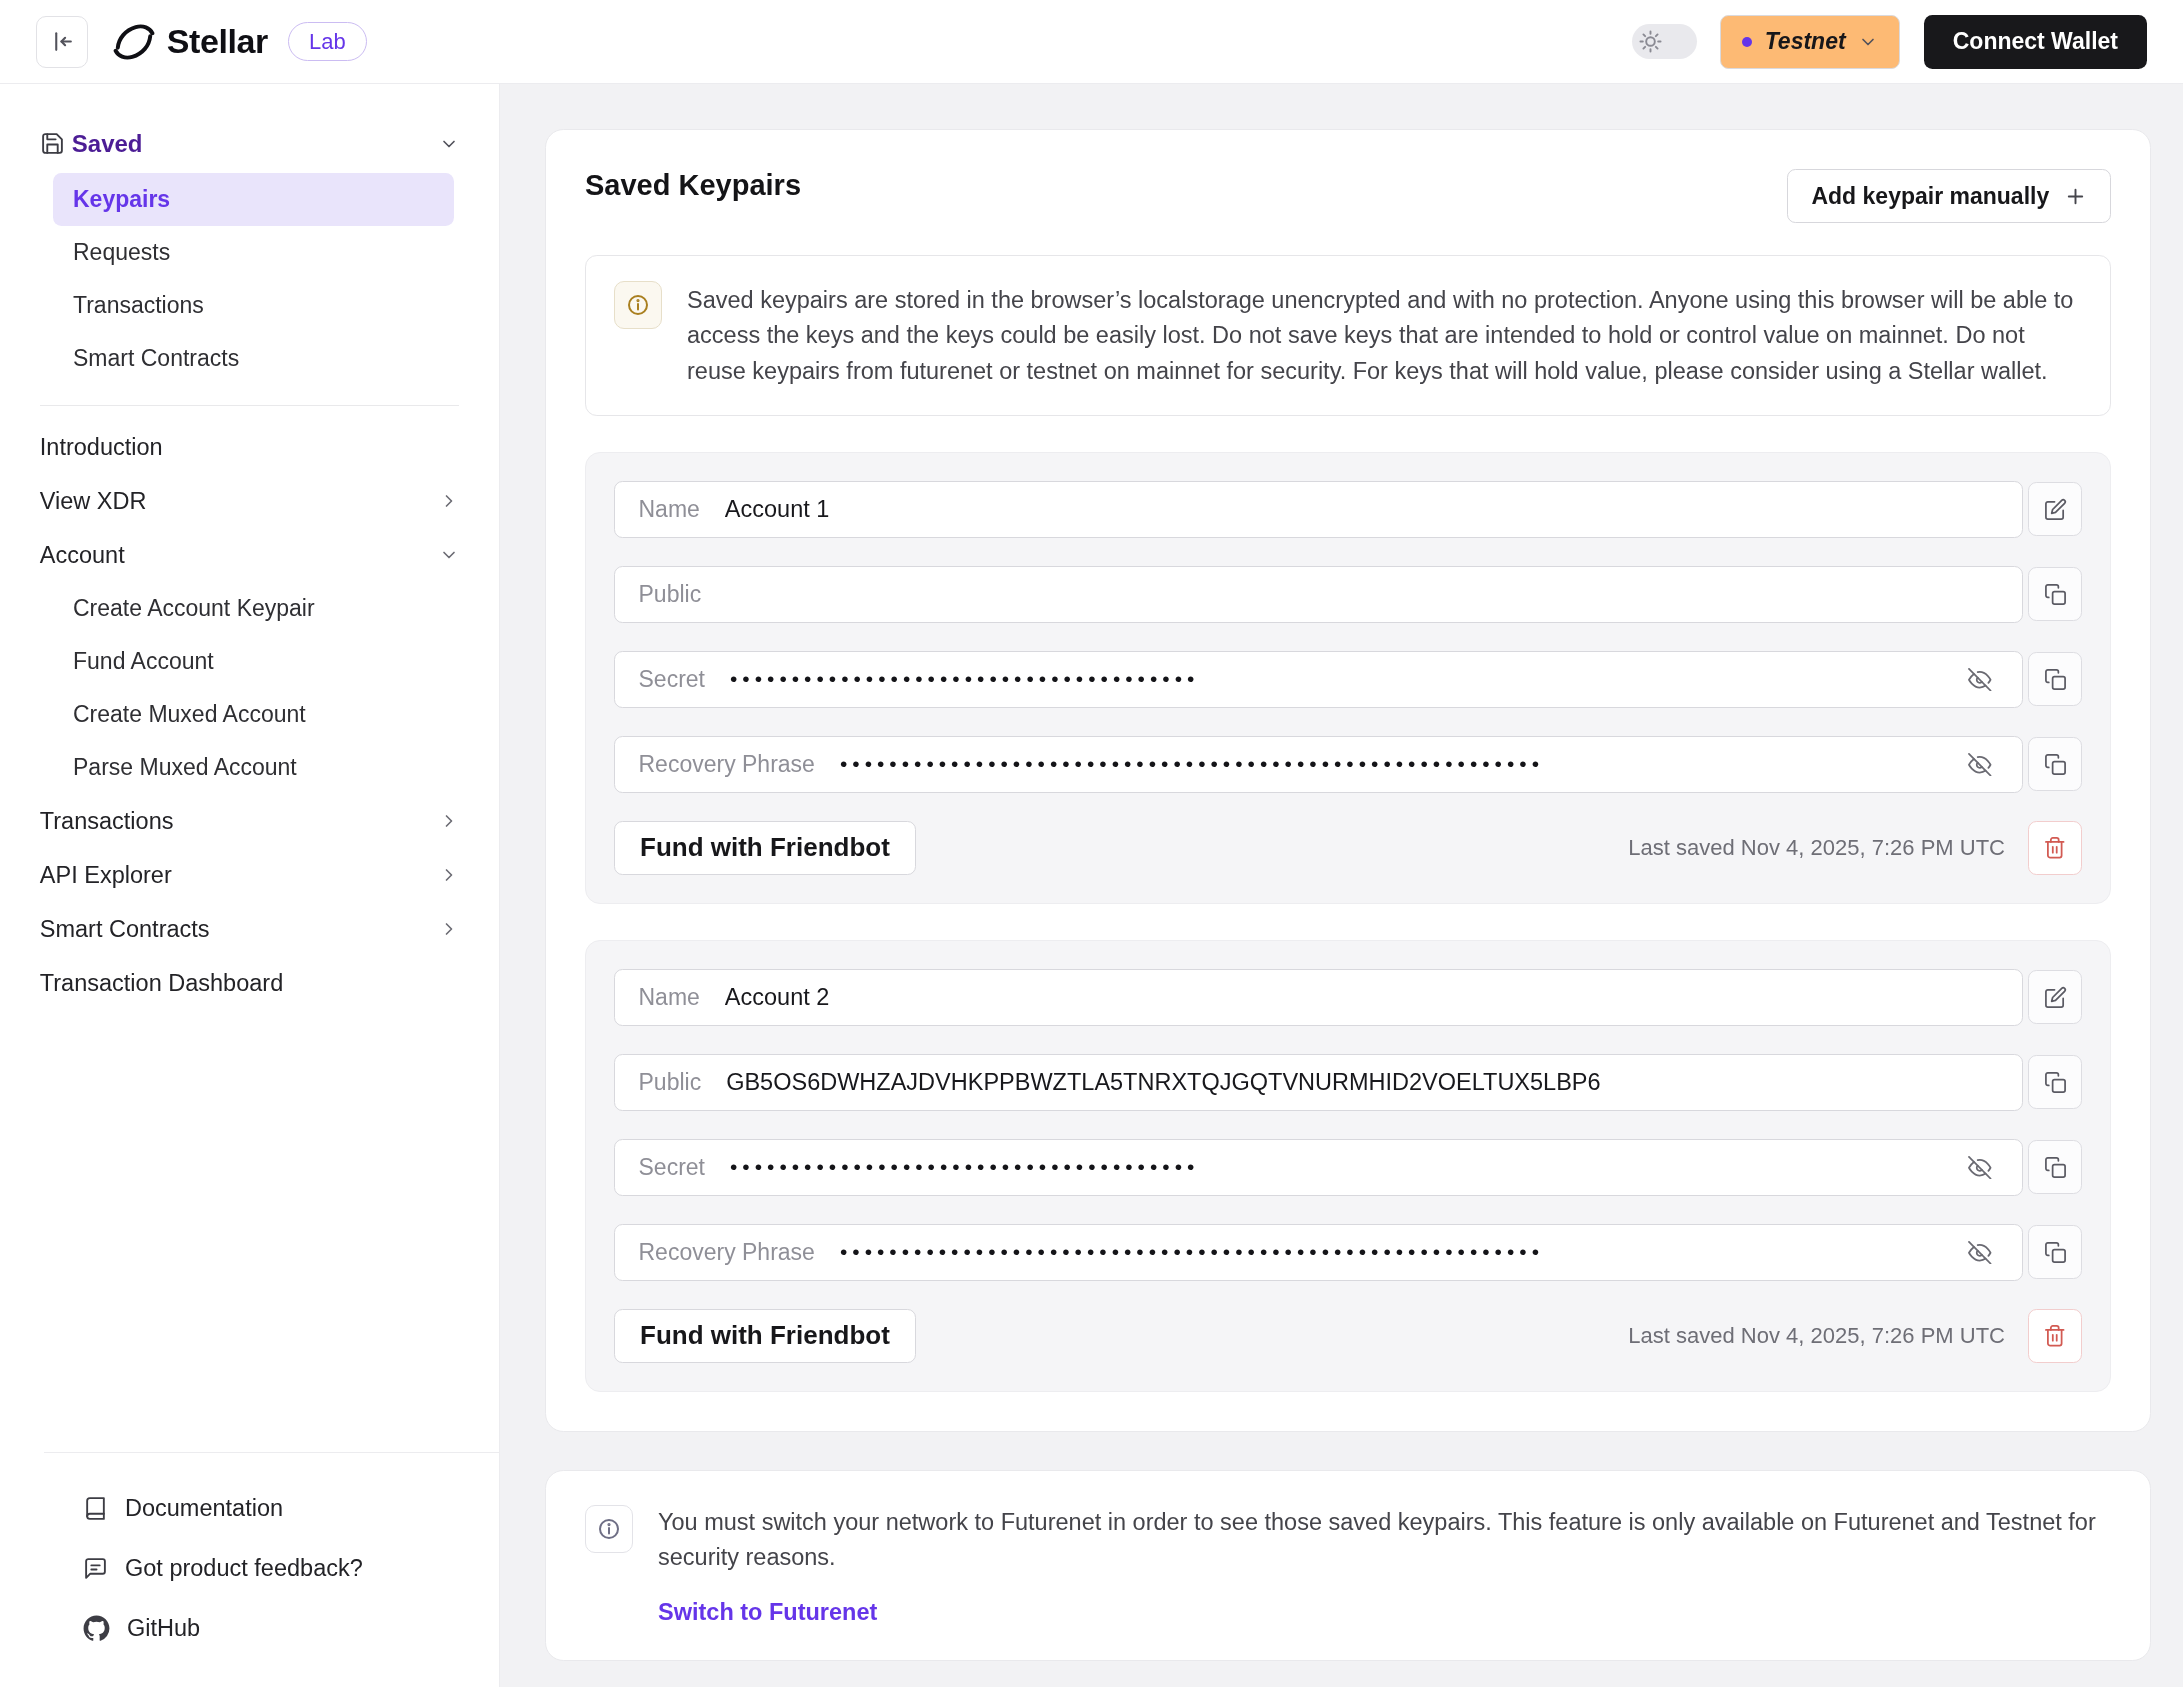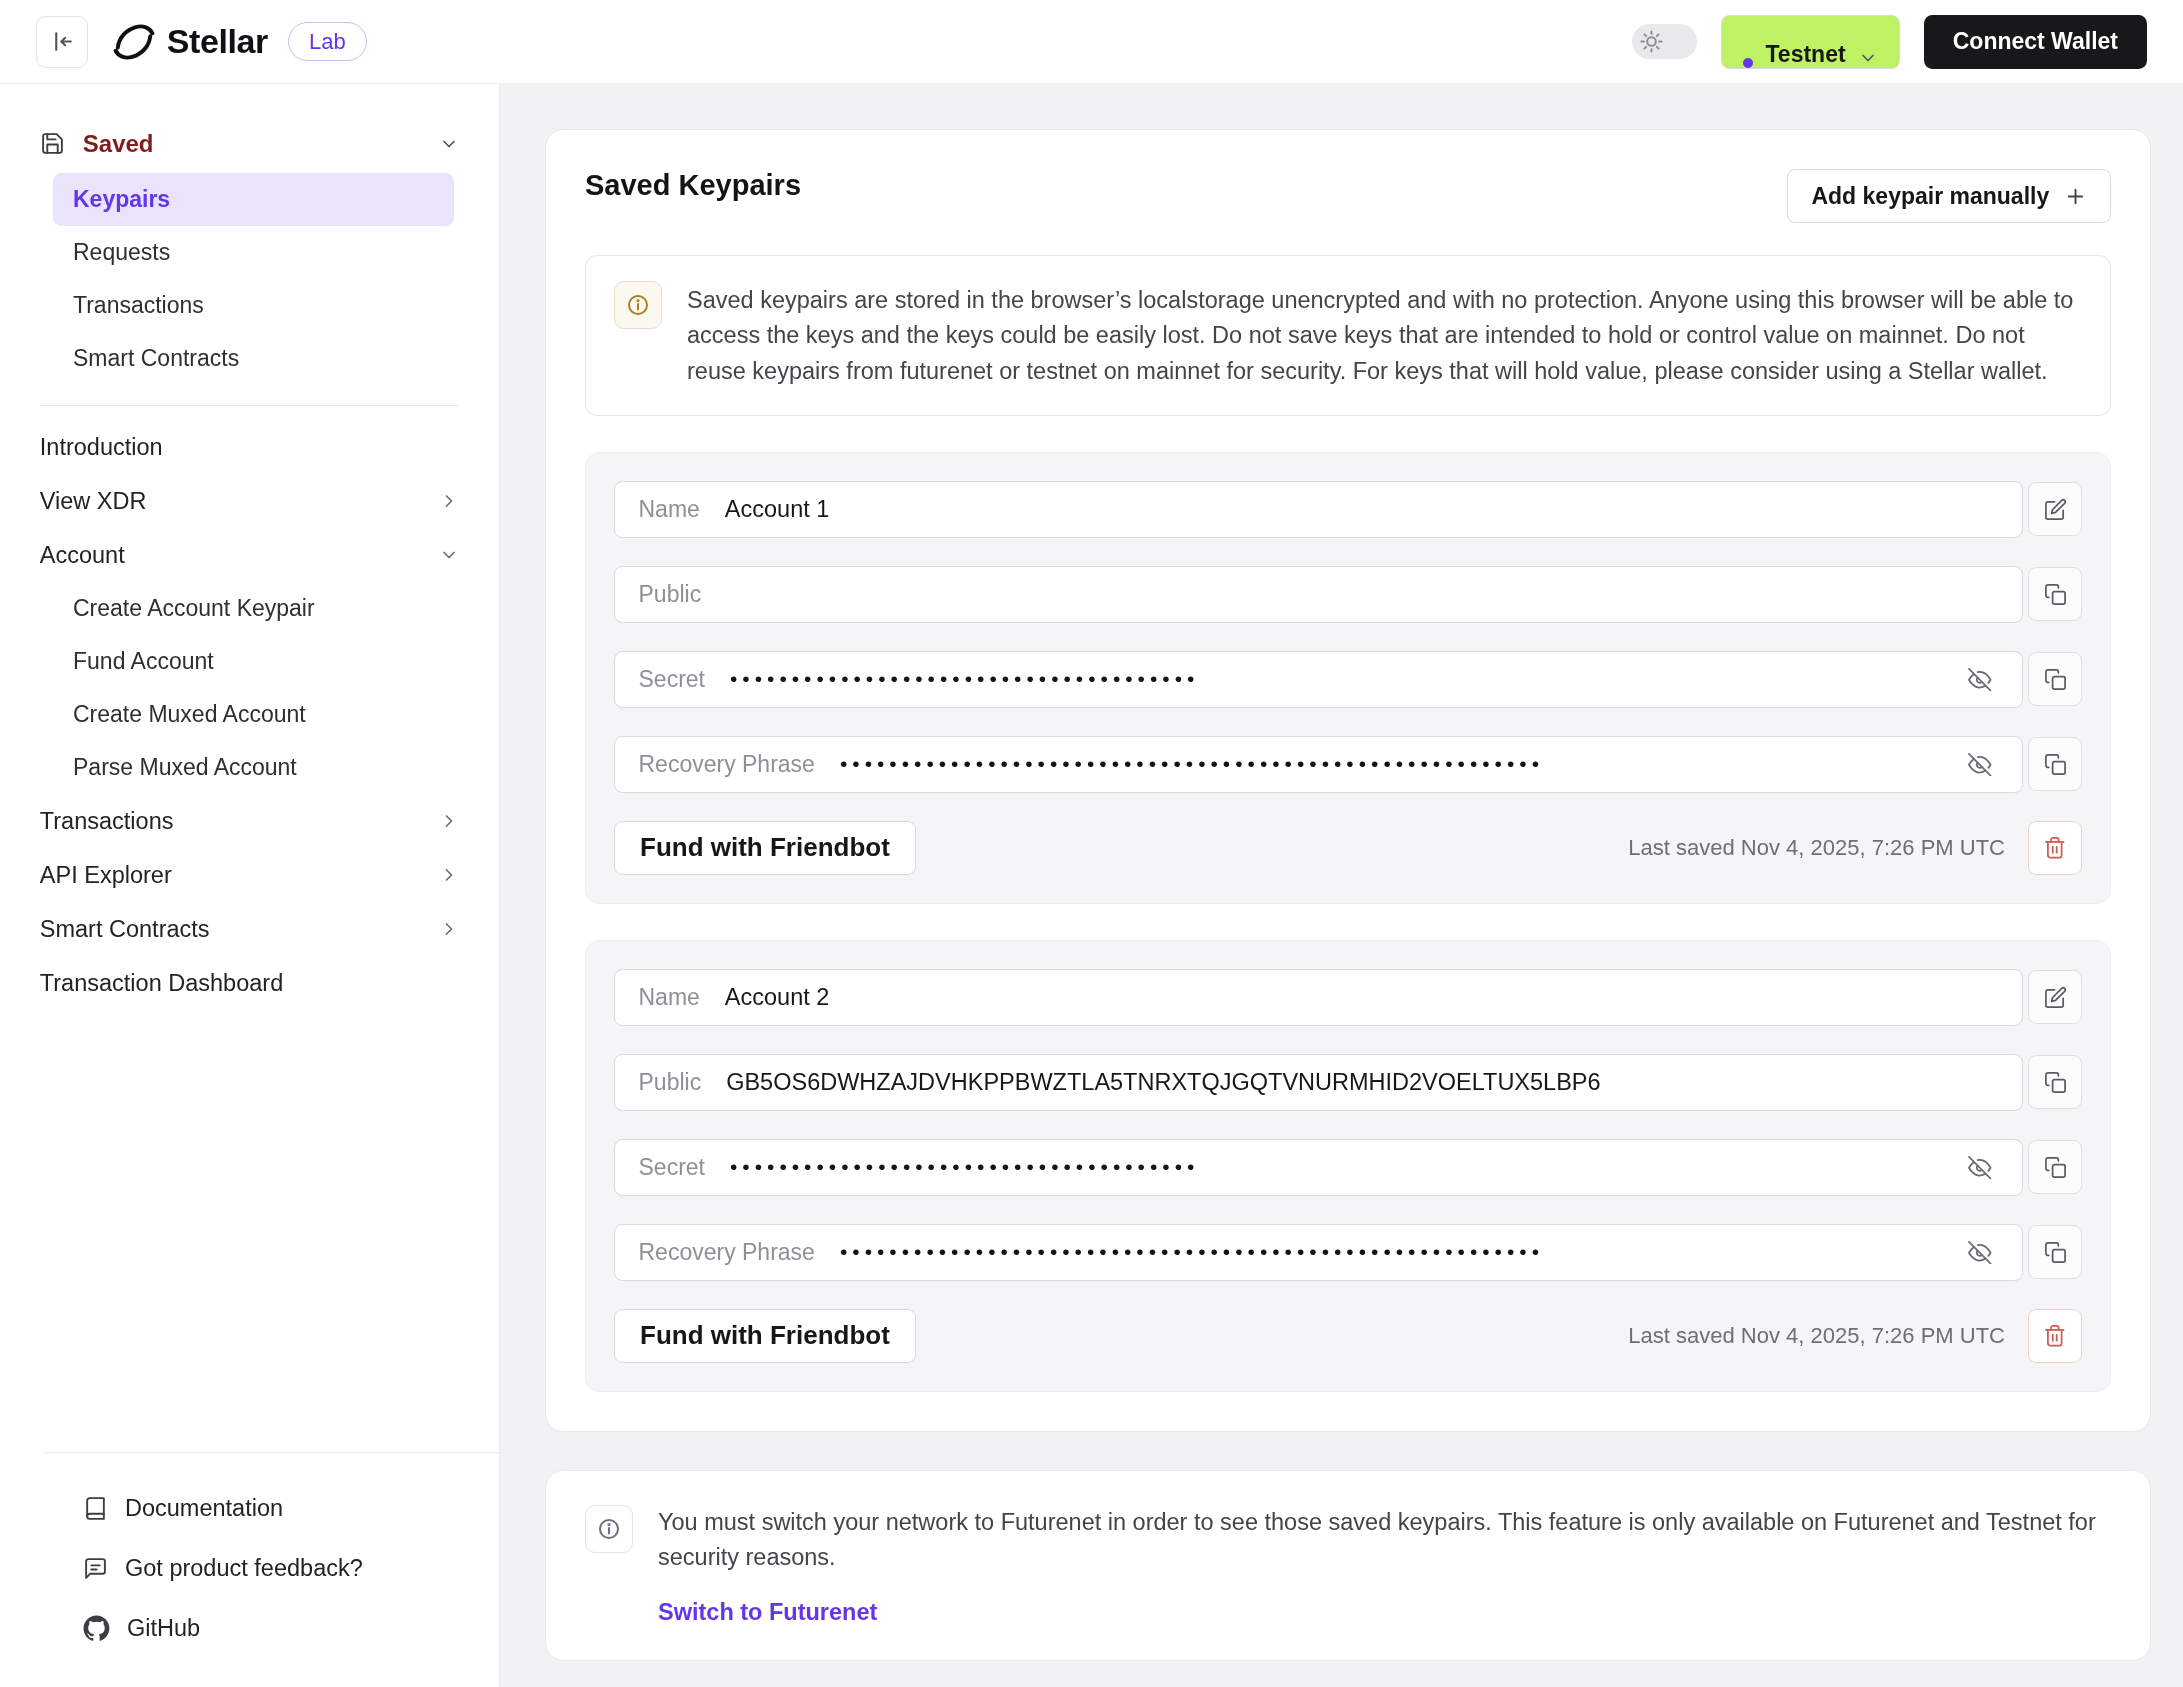--- a/index.html
+++ b/index.html
@@ -9,29 +9,29 @@
 
   
   .header { position:absolute; top:0; left:0; right:0; height:84px; background:#fff; border-bottom:0.8px solid #ececef; display:flex; align-items:center; padding:0 36px; z-index:10; }
   .icon-sq-btn { width:52px; height:52px; border:0.8px solid #e2e2e6; border-radius:10px; background:#fff; display:flex; align-items:center; justify-content:center; color:#52525b; cursor:pointer; }
   .brand-wrap { display:flex; align-items:center; margin-left:25px; }
   .brand-logo { width:42px; height:42px; color:#0f0f14; }
   .brand-name { font-size:34px; font-weight:600; letter-spacing:-0.4px; color:#0f0f14; margin-left:11.8px; }
   .lab-pill { margin-left:20px; padding:5.9px 20px; border:1.7px solid #cbbcf2; color:#6535e9; border-radius:839px; font-size:22px; }
   .header-right { margin-left:auto; display:flex; align-items:center; gap:23.5px; }
   .theme-toggle { width:65px; height:35px; border-radius:839px; background:#e9e9ed; display:flex; align-items:center; padding-left:7.6px; cursor:pointer; color:#8a8a93; }
-  .net-btn { height:54px; padding:0 21px; border:0.8px solid #dadade; border-radius:8.4px; background:#bef264; display:flex; align-items:flex-end; gap:12.6px; cursor:pointer; }
+  .net-btn { height:54px; padding:0 21px; border:0.8px solid #dadade; border-radius:8.4px; background:#fdba74; display:flex; align-items:center; gap:12.6px; cursor:pointer;font-style:italic; }
   .net-dot { width:10px; height:10px; border-radius:50%; }
   .net-label { font-weight:700; font-size:23px; color:#17171a; }
   .connect-btn { height:54px; padding:0 29px; border-radius:8.4px; background:#18181b; color:#fff; font-weight:700; font-size:23px; border:none; display:flex; align-items:center; cursor:pointer; }
 
   
   .sidebar { position:absolute; top:84px; left:0; bottom:0; width:500px; background:#fff; border-right:0.8px solid #ececef; }
   .side-scroll { padding:32px 28px 0 28px; }
-  .side-header { display:flex; align-items:center; gap:18px; padding:0 11.8px; height:55px; font-weight:600; font-size:24px; color:#7f1d1d; cursor:pointer; }
+  .side-header { display:flex; align-items:center; gap:7px; padding:0 11.8px; height:55px; font-weight:600; font-size:24px; color:#4c1d95; cursor:pointer; }
   .side-header .chev { margin-left:auto; color:#52525b; }
   .side-sub { margin:1.7px 17px 0 25px; }
   .side-item { height:53px; display:flex; align-items:center; padding:0 20px; border-radius:8.4px; font-size:23px; color:#2f2f33; cursor:pointer; }
   .side-item.active { background:#e9e4fb; color:#6535e9; font-weight:600; }
   .side-divider { height:0.8px; background:#e9e9eb; margin:20px 11.8px 15px 11.8px; }
   .side-top { height:54px; display:flex; align-items:center; padding:0 11.8px; font-size:23.5px; color:#232327; cursor:pointer; }
   .side-top .chev { margin-left:auto; color:#6b6b73; }
   .side-child { height:53px; display:flex; align-items:center; padding:0 0 0 45px; font-size:23px; color:#2f2f33; cursor:pointer; }
   .side-footer { position:absolute; left:0; right:0; bottom:0; border-top:0.8px solid #ececef; padding:25px 39px 30px 39px; background:#fff;margin-left:44px; }
   .side-foot-item { display:flex; align-items:center; gap:17px; height:60px; font-size:23.5px; color:#232327; cursor:pointer; }

